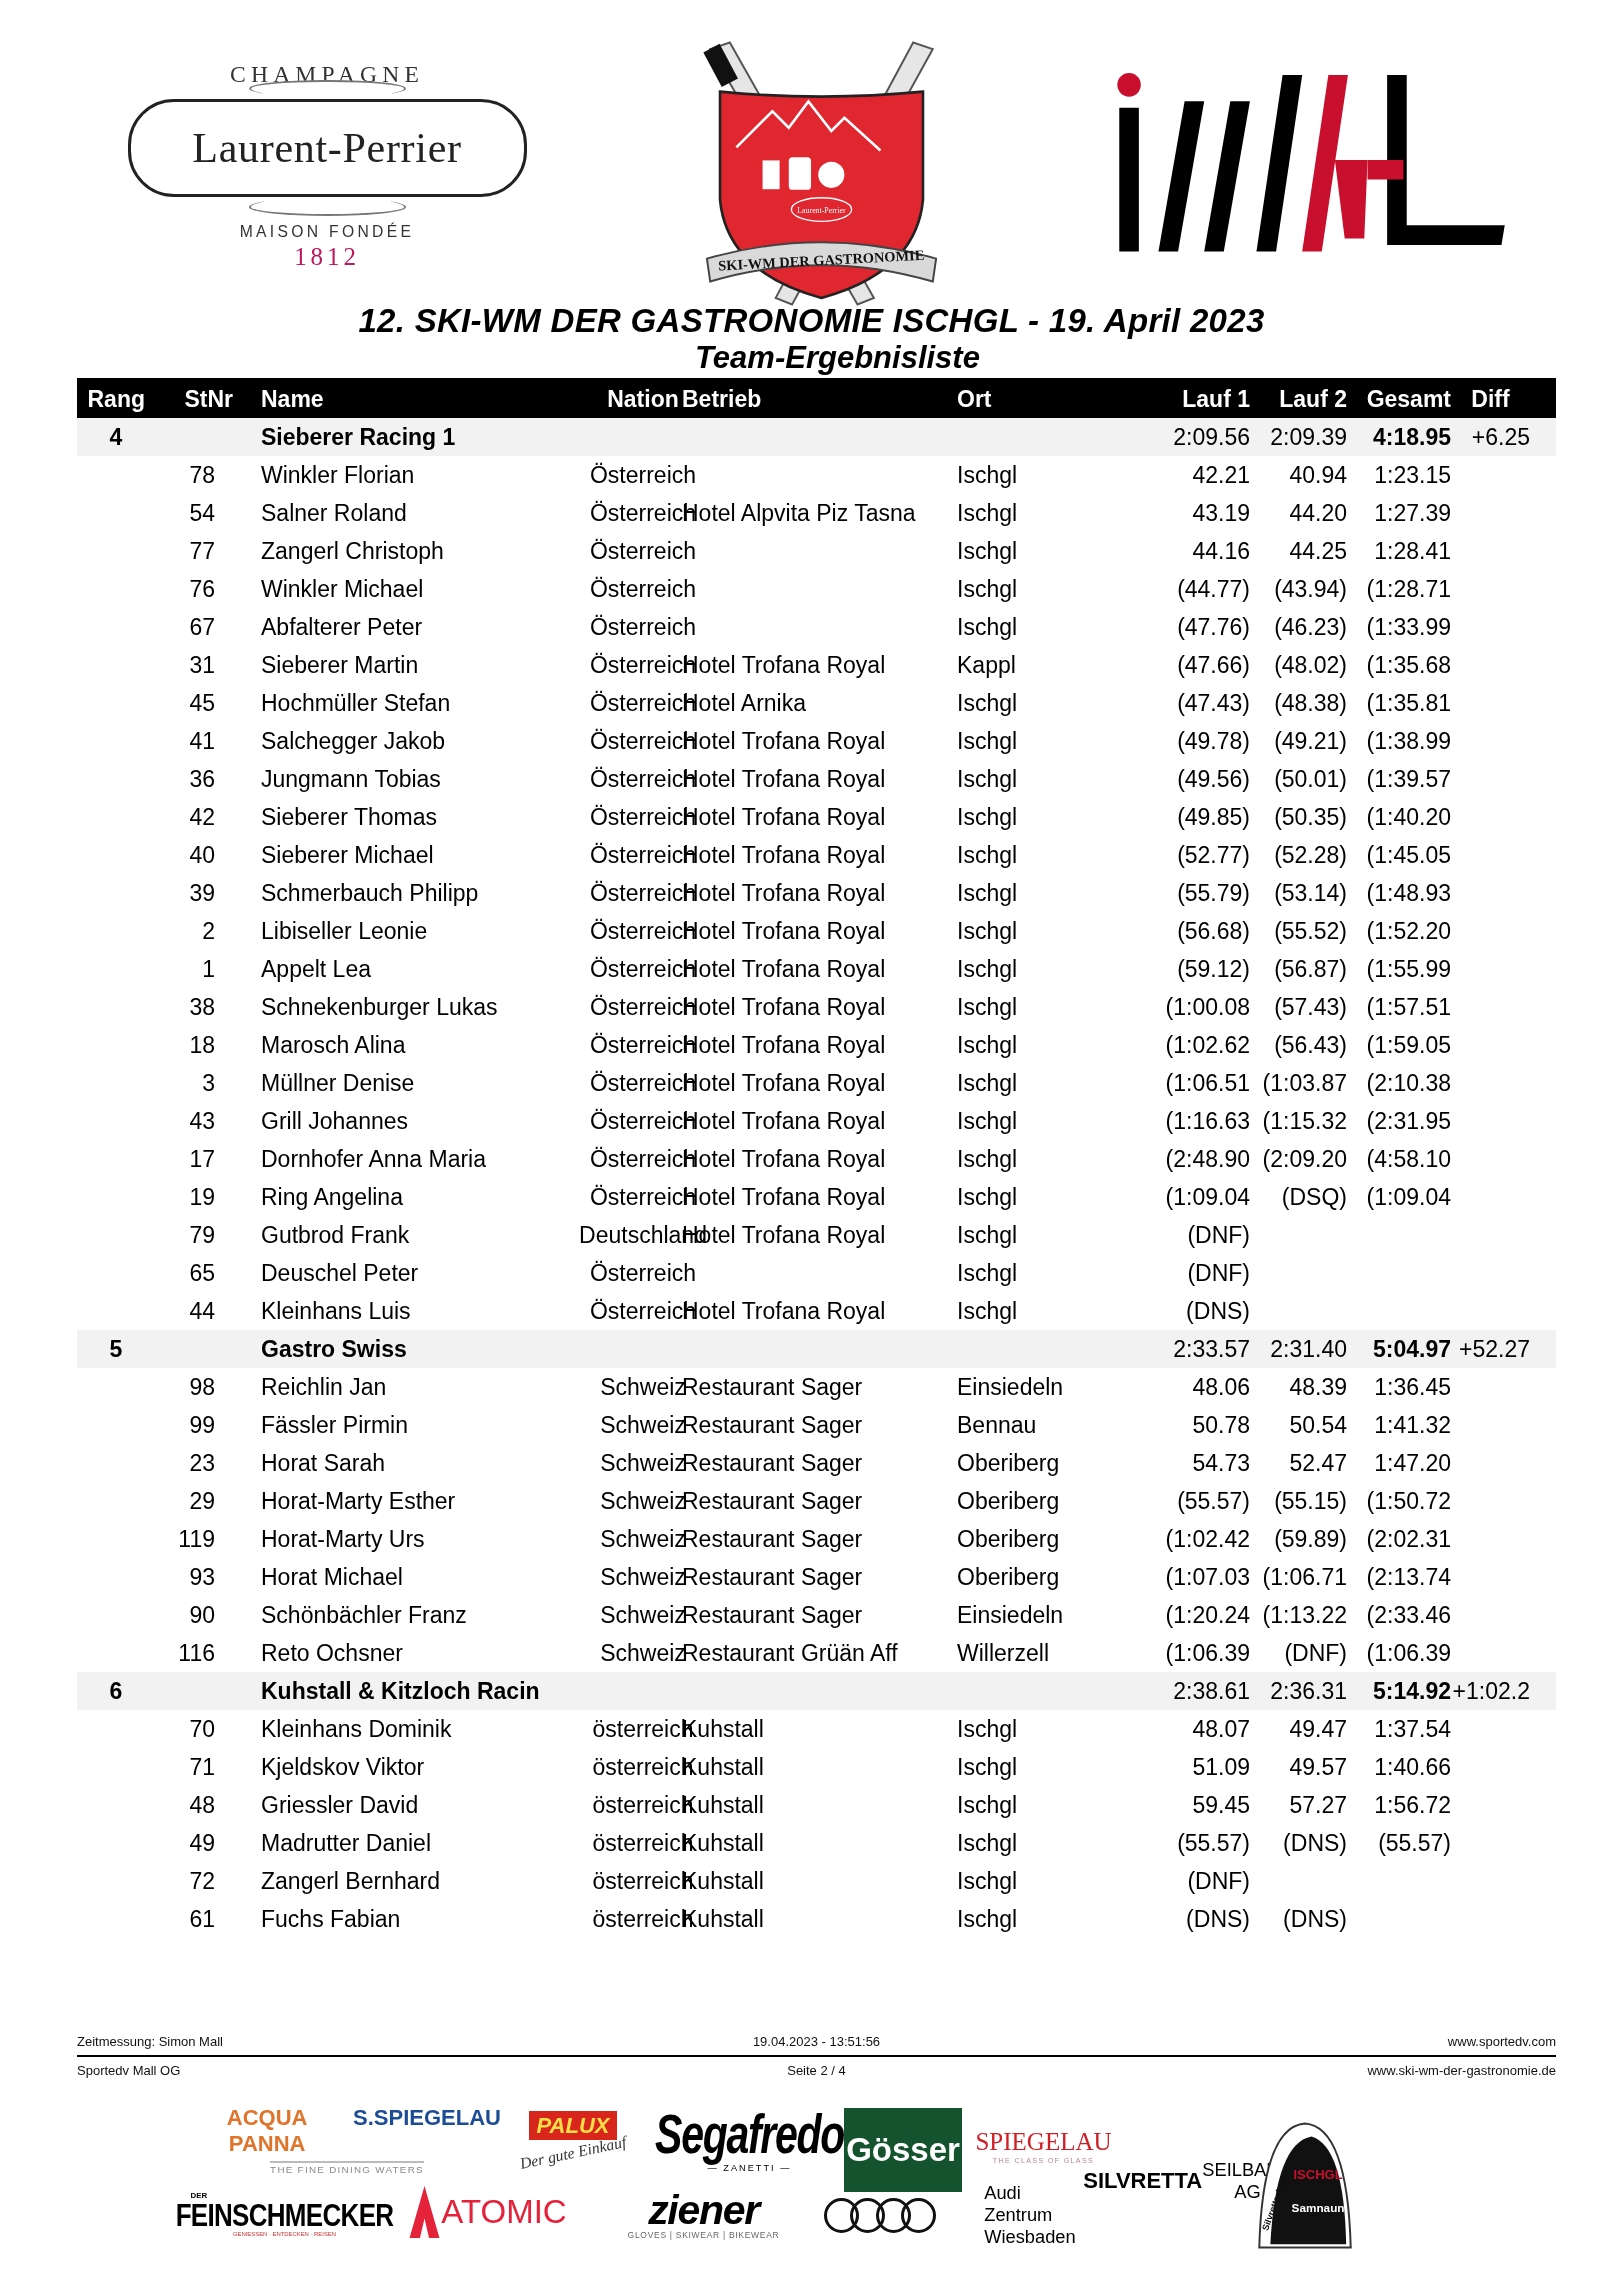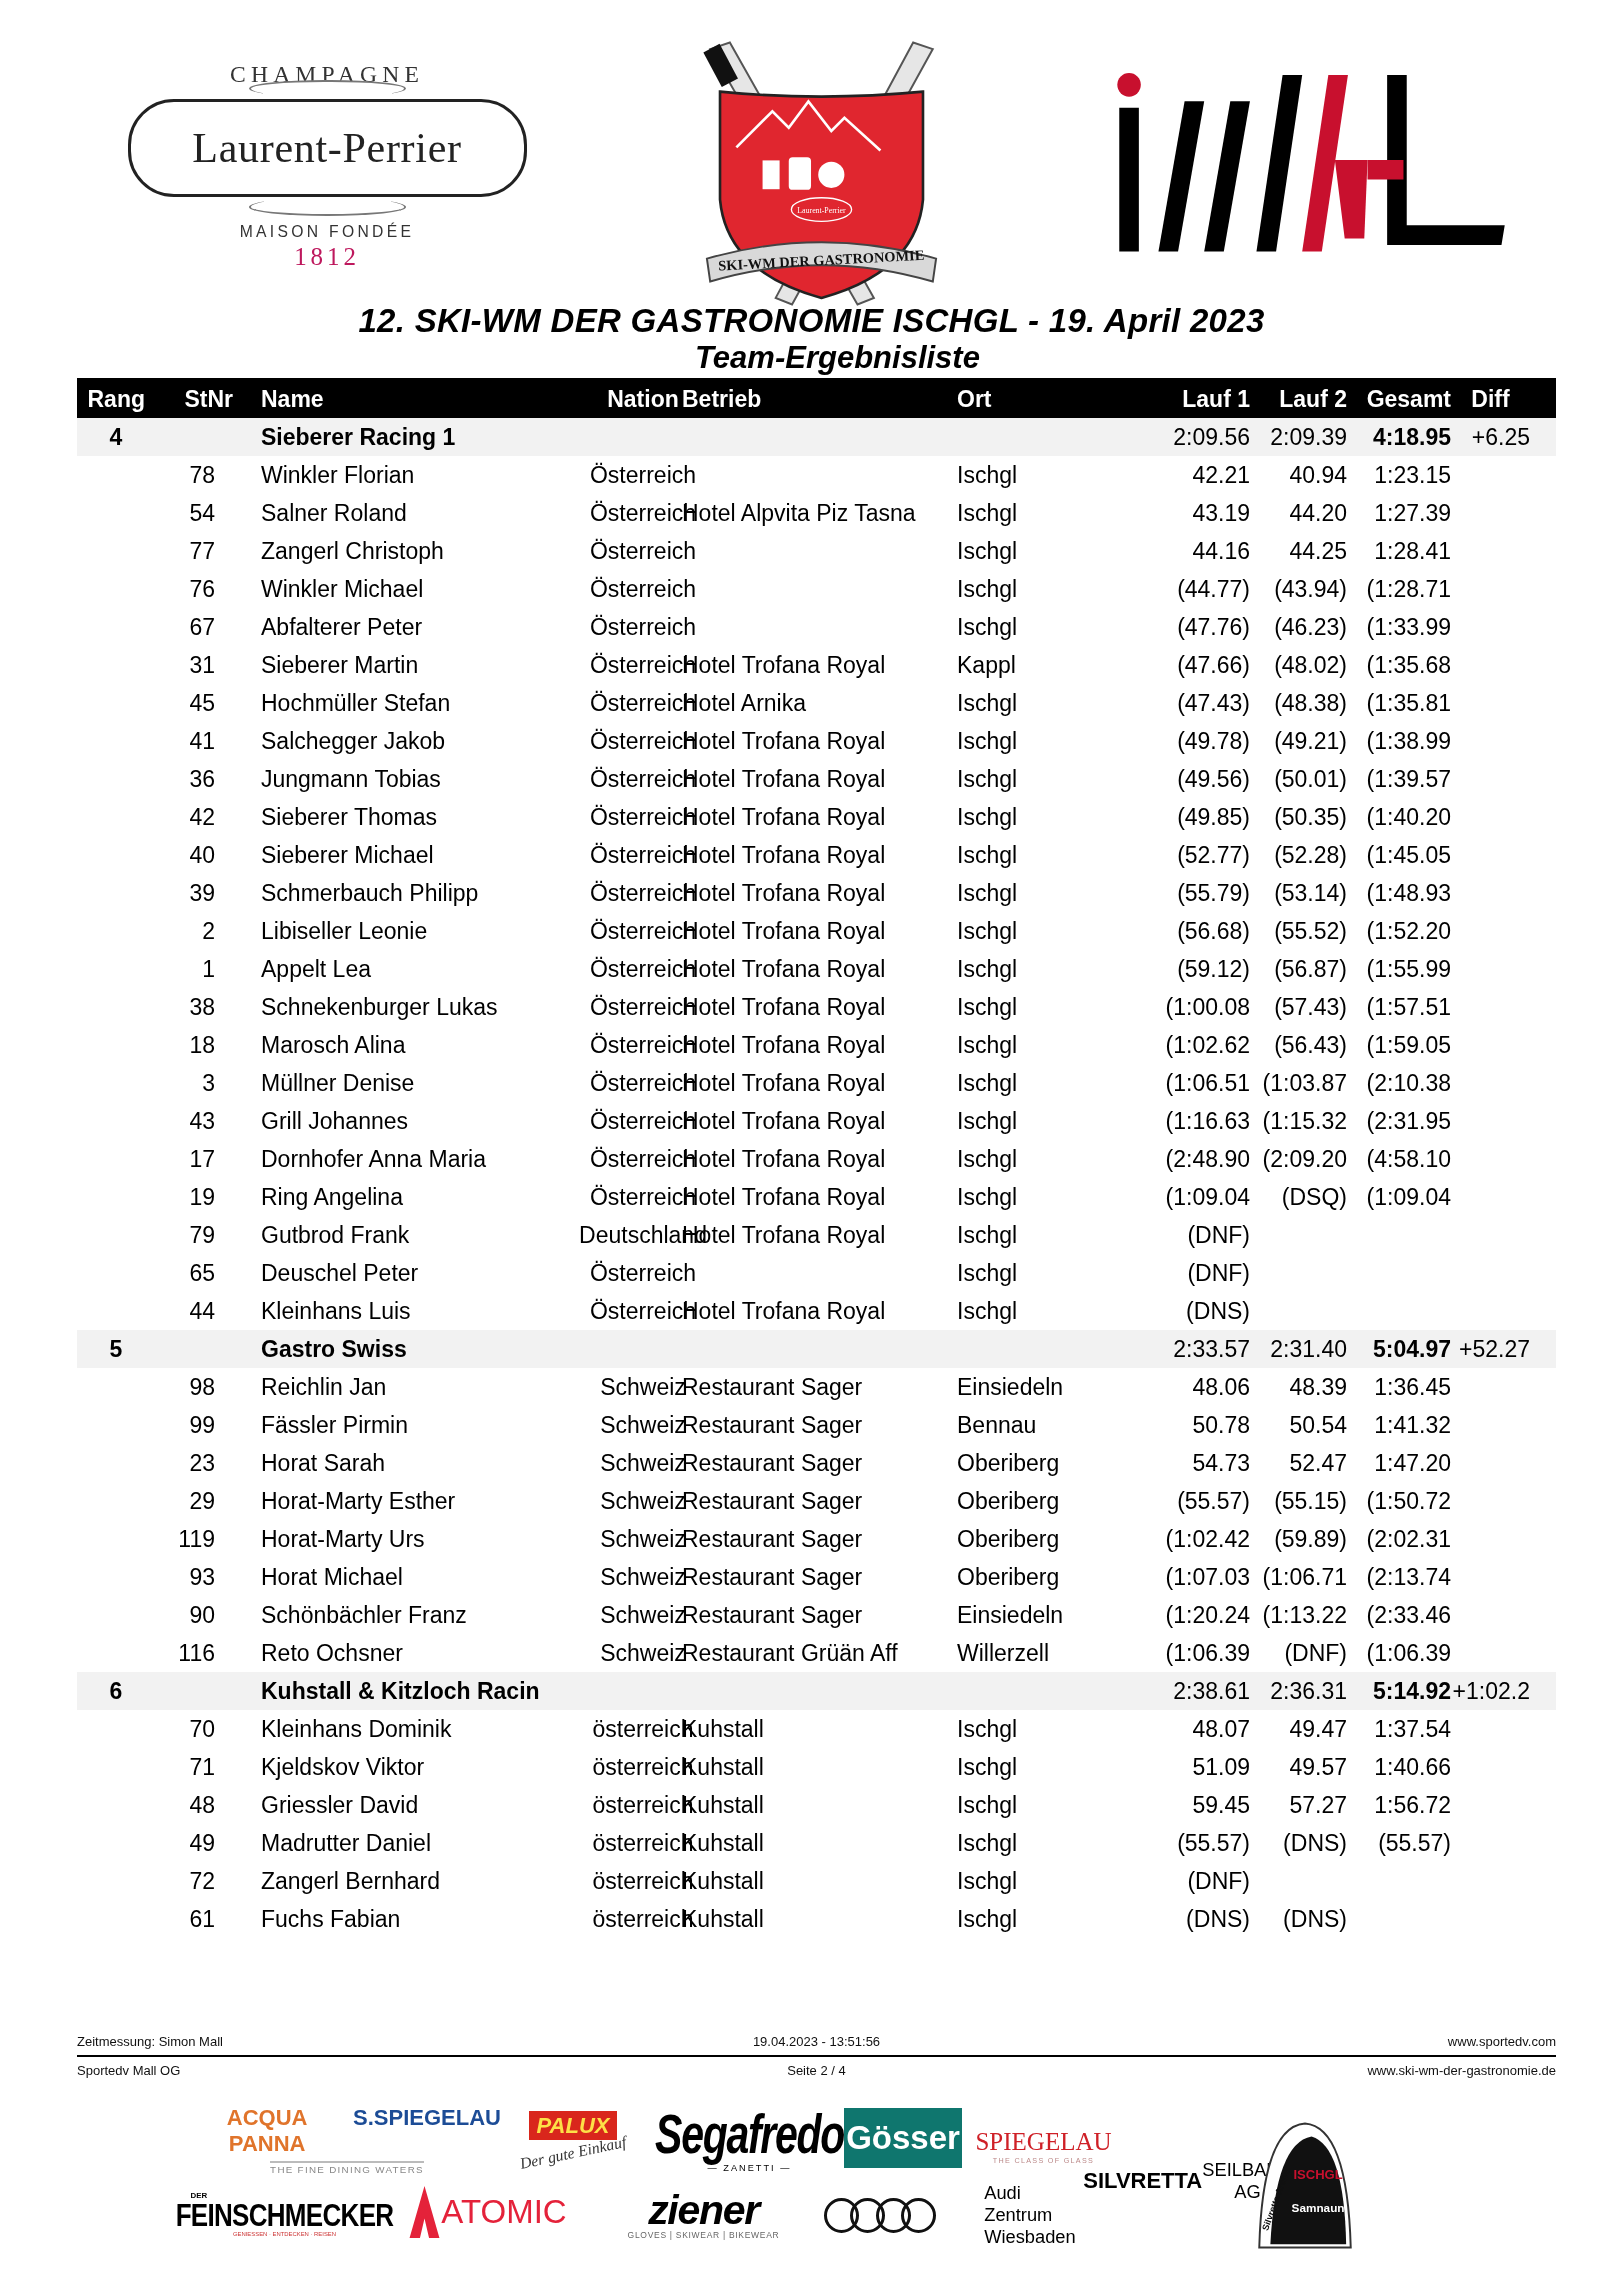--- a/index.html
+++ b/index.html
@@ -64,21 +64,21 @@
   .sp-aqua .names { display: flex; gap: 11.8px; font-size: 22px; font-weight: bold; }
   .sp-aqua .ap { color: #e0742b; }
   .sp-aqua .sp2 { color: #1c4c96; }
   .sp-aqua .tag { font-size: 9.8px; color: #888; letter-spacing: 1.3px; margin-top: 3.9px; border-top: 2px solid #bbb; padding-top: 1.3px; }
   .sp-palux { left: 514px; top: 2107px; width: 118px; height: 59px; flex-direction: column; }
   .sp-palux .box { background: #d9261c; color: #fde047; font-weight: bold; font-style: italic; font-size: 22px; padding: 1.3px 7.9px; }
   .sp-palux .sig { font-family: "Liberation Serif", serif; font-style: italic; font-size: 15.7px; color: #333; transform: rotate(-12deg); margin-top: 3.9px; }
   .sp-sega { left: 674px; top: 2106px; width: 151px; height: 72px; flex-direction: column; }
   .sp-sega .n { font-size: 41px; font-weight: bold; font-style: italic; letter-spacing: -1.3px; transform: scaleY(1.35); }
   .sp-sega .z { font-size: 9.2px; letter-spacing: 2px; margin-top: 5.2px; }
-  .sp-goesser { left: 844px; top: 2108px; width: 118px; height: 60px; background: #0f766e; color: #fff; font-size: 33px; font-weight: bold; }
+  .sp-goesser { left: 844px; top: 2108px; width: 118px; height: 84px; background: #14532d; color: #fff; font-size: 33px; font-weight: bold; }
   .sp-spiegelau { left: 968px; top: 2120px; width: 151px; height: 52px; flex-direction: column; }
   .sp-spiegelau .n { font-family: "Liberation Serif", serif; color: #cf2027; font-size: 25px; }
   .sp-spiegelau .t { font-size: 7.2px; color: #b88; letter-spacing: 1.3px; }
   .sp-silvretta { left: 1126px; top: 2110px; width: 124px; height: 141px; flex-direction: row; }
   .sp-silvretta .t1 { font-size: 22px; font-weight: bold; }
   .sp-silvretta .t2 { font-size: 18.3px; }
   .sp-arena { left: 1256px; top: 2120px; width: 98px; height: 131px; }
   .sp-feinschmecker { left: 188px; top: 2186px; width: 193px; height: 56px; flex-direction: column; }
   .sp-feinschmecker .der { font-size: 7.9px; font-weight: bold; align-self: flex-start; margin-left: 2.6px; }
   .sp-feinschmecker .n { font-size: 26px; font-weight: bold; letter-spacing: -0.7px; transform: scaleY(1.2); }

